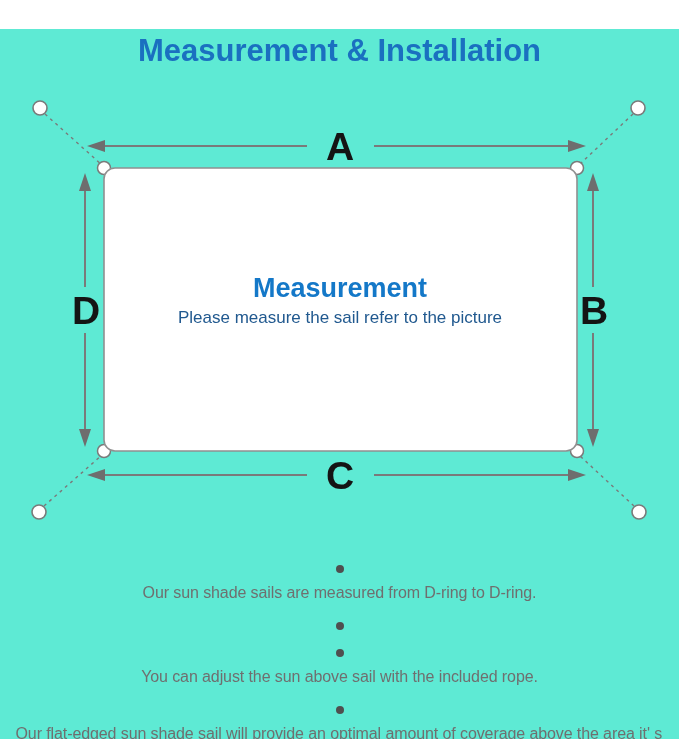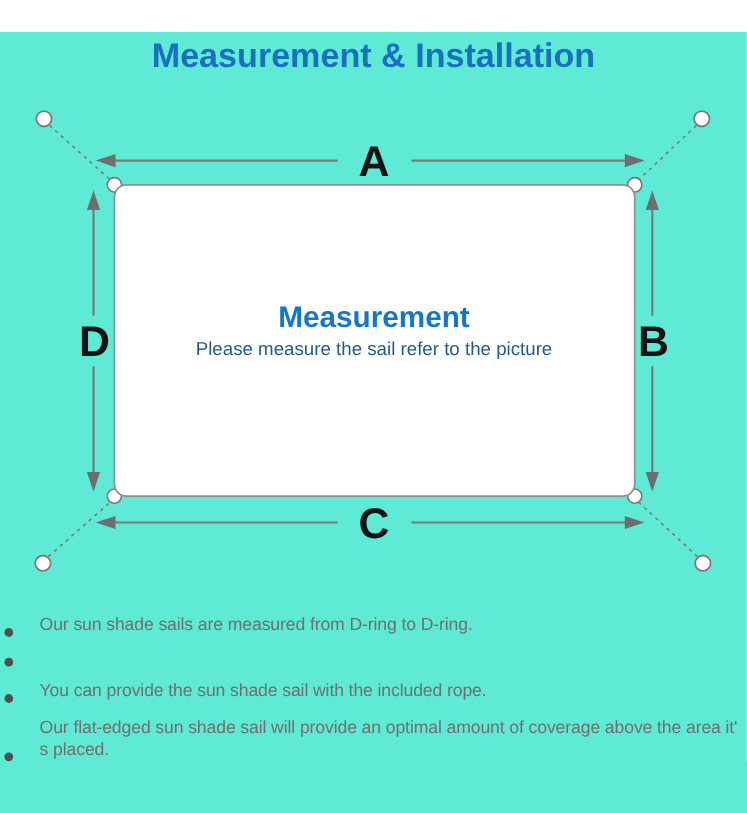--- a/index.html
+++ b/index.html
@@ -49,27 +49,28 @@
     position: absolute;
     top: 530px;
     left: 0;
     width: 671px;
     margin: 0;
     padding: 0 0 0 4px;
     list-style: none;
   }
   .note-item {
     display: flex;
-    align-items: flex-end;
-    gap: 24px;
+    align-items: center;
+    gap: 10px;
     margin-bottom: 13px;
     color: #6f6f6f;
     font-size: 16px;
     line-height: 20px;
     letter-spacing: -0.1px;
+    flex-direction: column;
   }
   .bullet-dot {
     flex: 0 0 auto;
     width: 8px;
     height: 8px;
     border-radius: 50%;
     background: #4f4f4f;
     margin-top: 6px;
   }
   .note-text { max-width: 648px; }
@@ -141,21 +142,21 @@
   <ul class="notes-list">
     <li class="note-item">
       <span class="bullet-dot"></span>
       <span class="note-text">Our sun shade sails are measured from D-ring to D-ring.</span>
     </li>
     <li class="note-item">
       <span class="bullet-dot"></span>
     </li>
     <li class="note-item">
       <span class="bullet-dot"></span>
-      <span class="note-text">You can provide the sun shade sail with the included rope.</span>
+      <span class="note-text">You can adjust the sun above sail with the included rope.</span>
     </li>
     <li class="note-item">
       <span class="bullet-dot"></span>
       <span class="note-text">Our flat-edged sun shade sail will provide an optimal amount of coverage above the area it' s placed.</span>
     </li>
   </ul>
 
 </div>
 
 </body></html>

